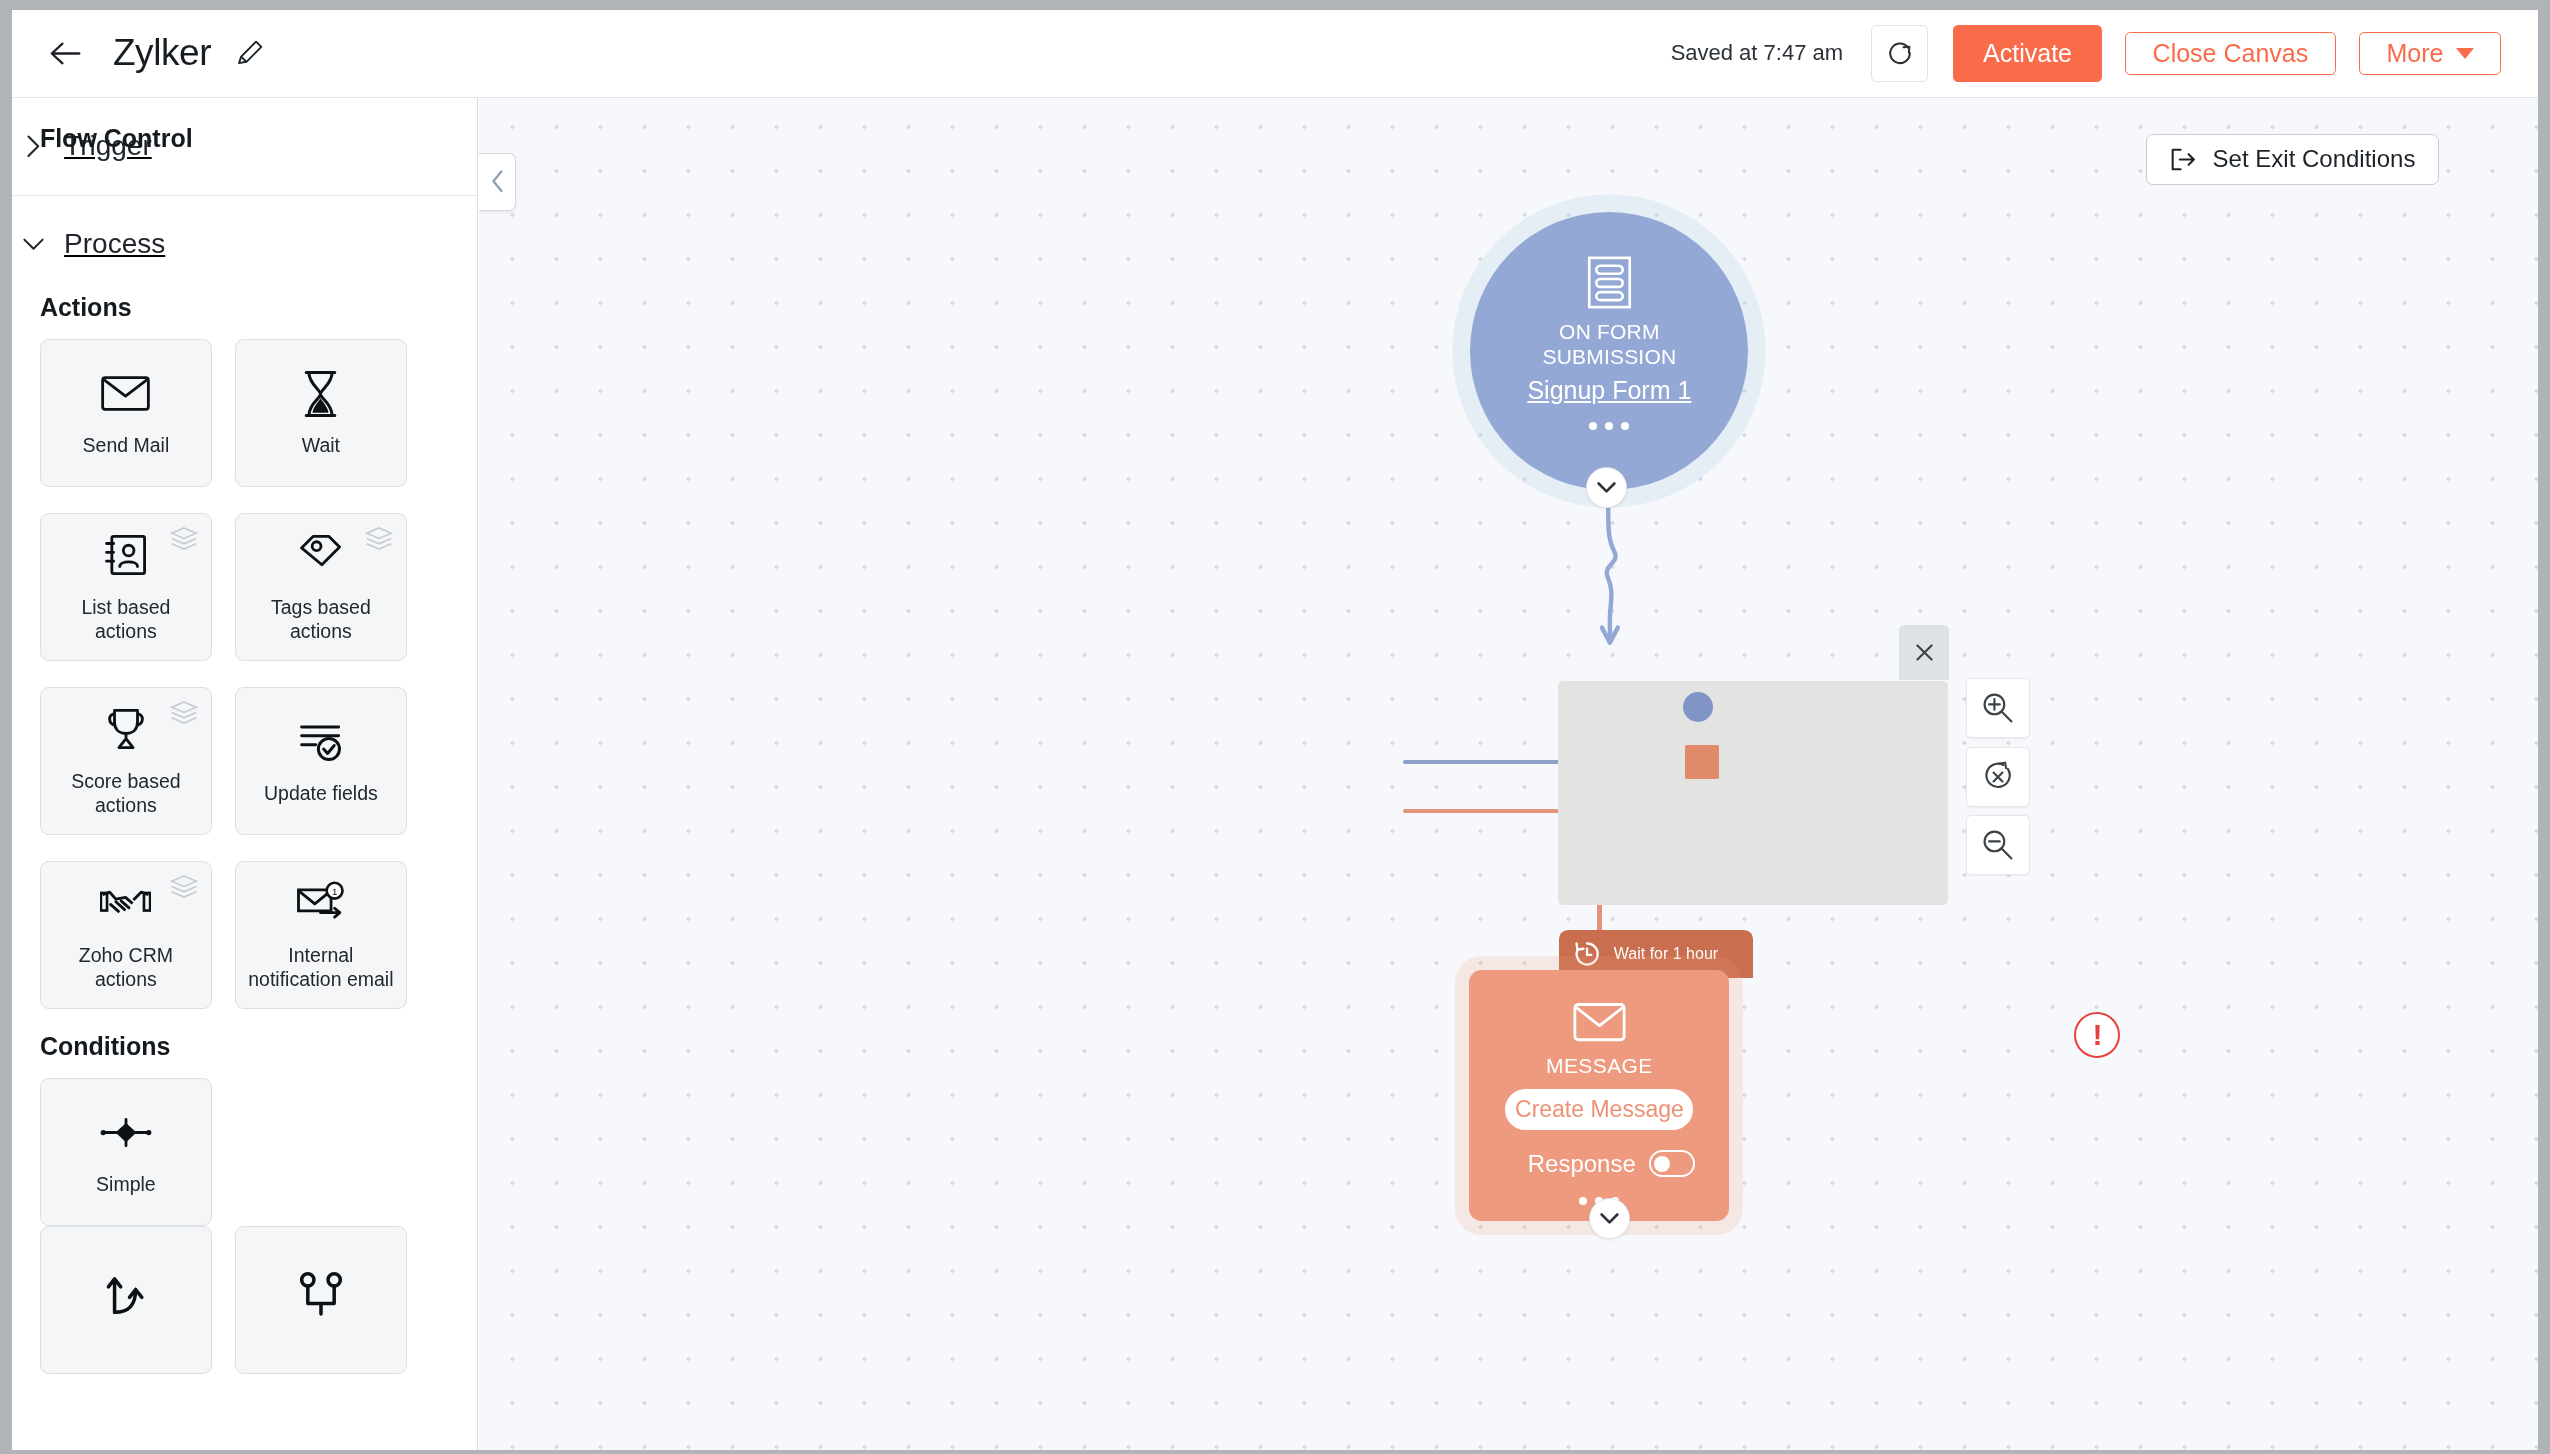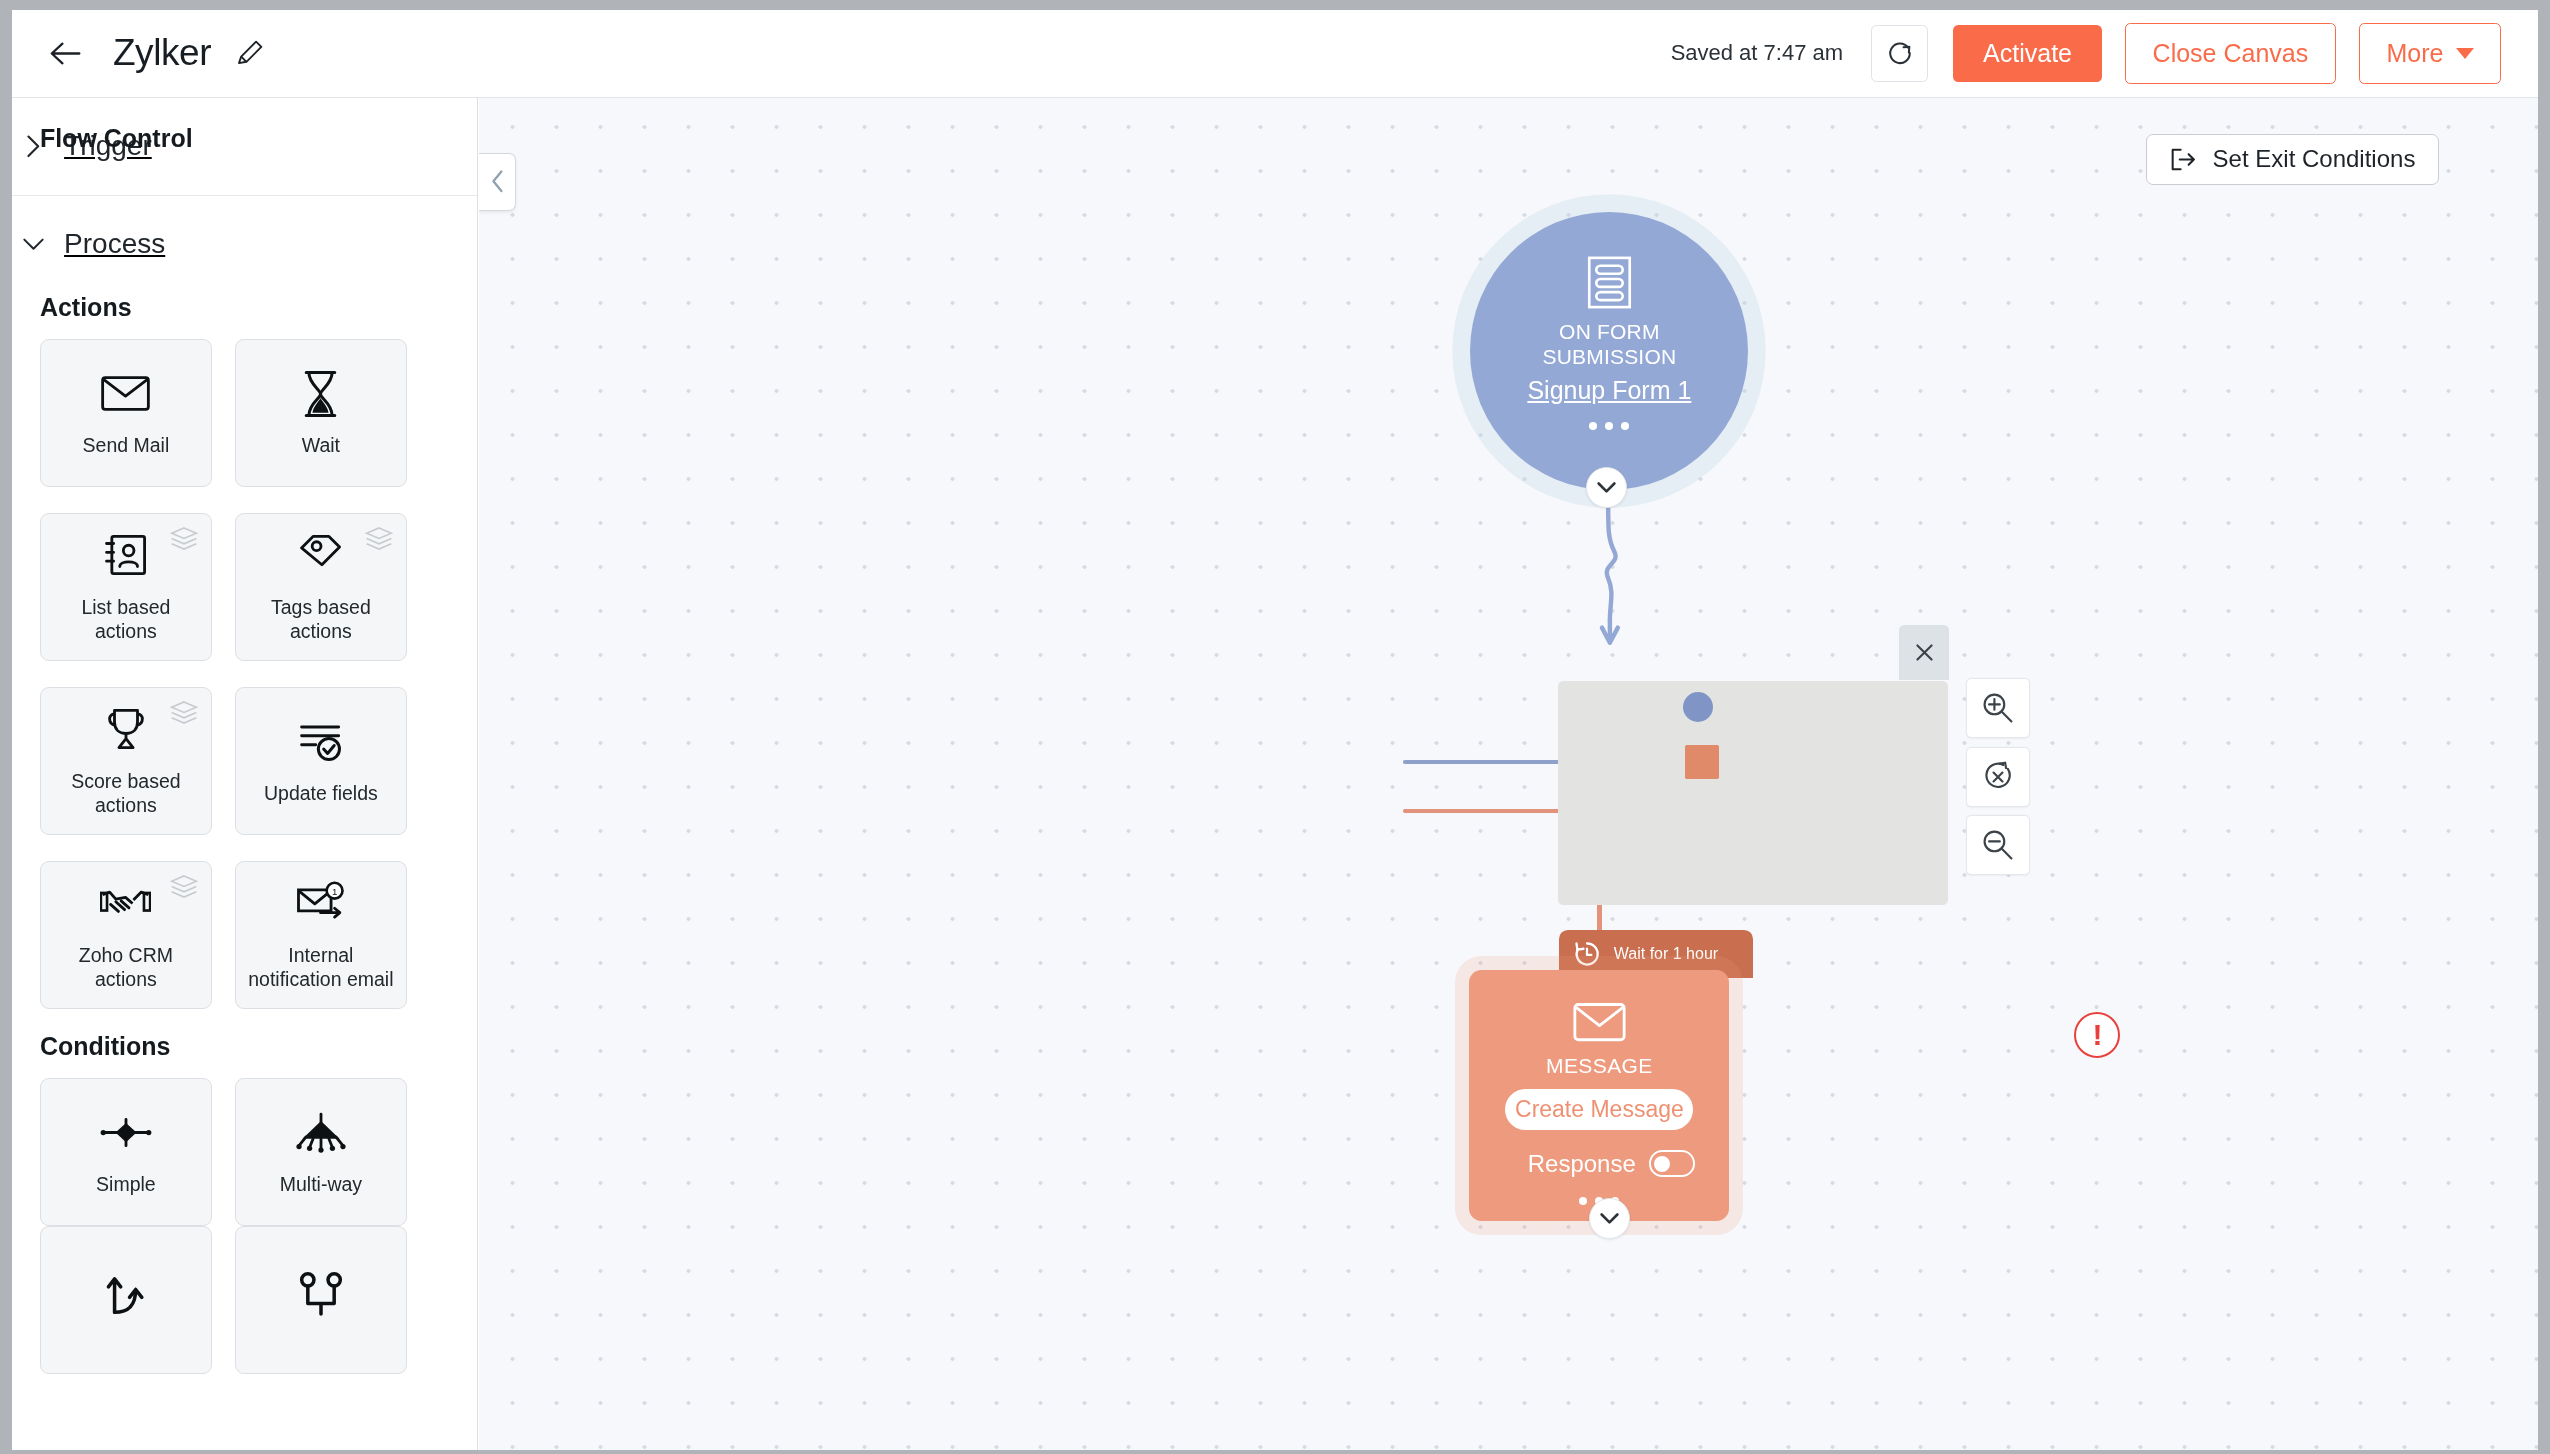--- a/index.html
+++ b/index.html
@@ -65,21 +65,21 @@
   .btn-activate {
     height: 57px; padding: 16px 30px;
     background: #fa6b49; color: #fff;
     border: none; border-radius: 5.3px;
     font-size: 25px; font-family: inherit;
     cursor: pointer; white-space: nowrap;
     display: flex; align-items: center;
     margin-right: 23px;
   }
   .btn-outline {
-    height: 61px; padding: 0 26.6px;
+    height: 43px; padding: 0 26.6px;
     background: #fff; color: #fa6b49;
     border: 1.3px solid #fa6b49; border-radius: 5.3px;
     font-size: 25px; font-family: inherit;
     cursor: pointer; white-space: nowrap;
     display: flex; align-items: center; gap: 12.4px;
     margin-right: 23px;
   }
   .btn-outline:last-child { margin-right: 0; }
   .caret-down {
     width: 0; height: 0;
@@ -533,35 +533,20 @@
           <svg width="58" height="35" viewBox="0 0 66 40">
             <path d="M33 5 V35" stroke="#0d1114" stroke-width="3.2" stroke-linecap="round"></path>
             <path d="M7 20 H59" stroke="#0d1114" stroke-width="3.2" stroke-linecap="round"></path>
             <path d="M33 9 L45 20 L33 31 L21 20 Z" fill="#0d1114"></path>
             <circle cx="7" cy="20" r="3" fill="#0d1114"></circle>
             <circle cx="59" cy="20" r="3" fill="#0d1114"></circle>
           </svg>
         </div>
         <div class="tile-label">Simple</div>
       </div>
-      <div class="tile">
-        <div class="tile-icon">
-          <svg width="58" height="41" viewBox="0 0 66 46">
-            <path d="M33 2 V12" stroke="#0d1114" stroke-width="3.2" stroke-linecap="round"></path>
-            <path d="M33 10 L54 30 L12 30 Z" fill="#0d1114"></path>
-            <path d="M16 28 L8 38 M24 30 L20 40 M33 30 V42 M42 30 L46 40 M50 28 L58 38" stroke="#0d1114" stroke-width="3.2" stroke-linecap="round"></path>
-            <circle cx="8" cy="39" r="3" fill="#0d1114"></circle>
-            <circle cx="20" cy="41" r="3" fill="#0d1114"></circle>
-            <circle cx="33" cy="43" r="3" fill="#0d1114"></circle>
-            <circle cx="46" cy="41" r="3" fill="#0d1114"></circle>
-            <circle cx="58" cy="39" r="3" fill="#0d1114"></circle>
-          </svg>
-        </div>
-        <div class="tile-label">Multi-way</div>
-      </div>
     </div>
 
     <div class="group-label flow">Flow Control</div>
     <div class="card-grid">
       <div class="tile">
         <div class="tile-icon">
           <svg width="58" height="46" viewBox="0 0 66 52">
             <path d="M20 48 V10 M20 10 L13 19 M20 10 L27 19" stroke="#0d1114" stroke-width="4" fill="none" stroke-linecap="round" stroke-linejoin="round"></path>
             <path d="M20 48 C34 48 44 42 44 22 M44 22 L37 31 M44 22 L51 31" stroke="#0d1114" stroke-width="4" fill="none" stroke-linecap="round" stroke-linejoin="round"></path>
           </svg>

